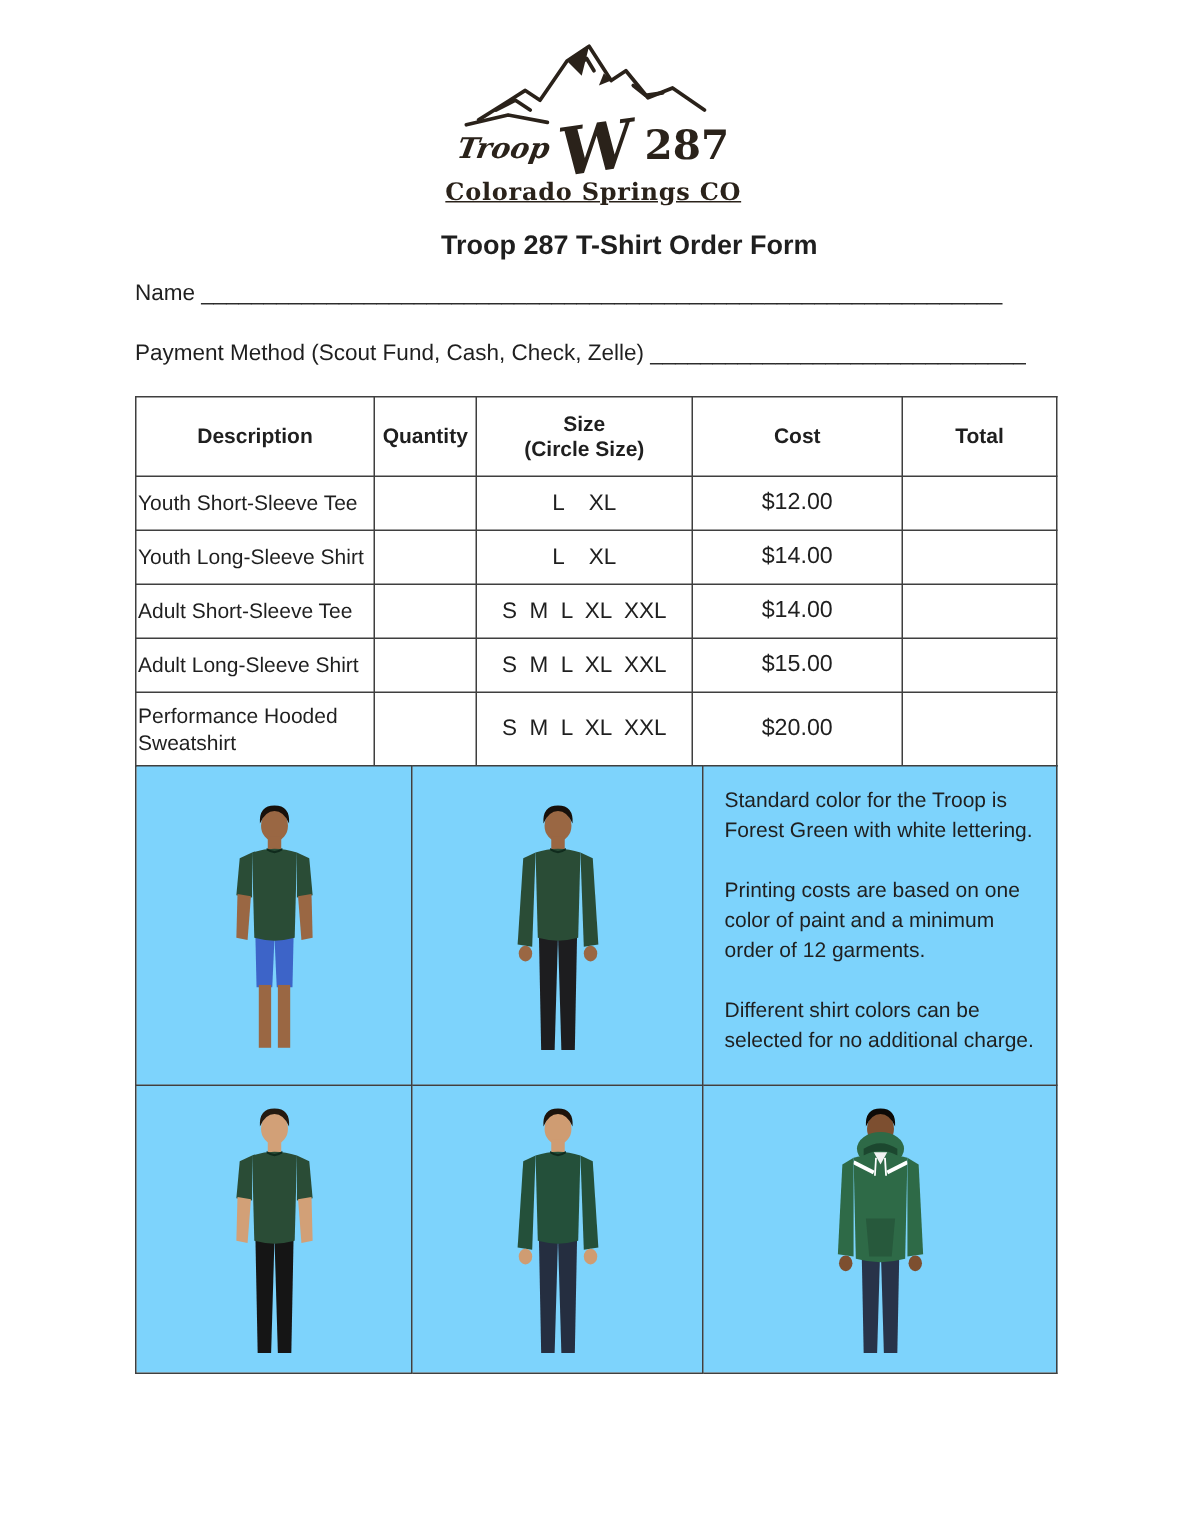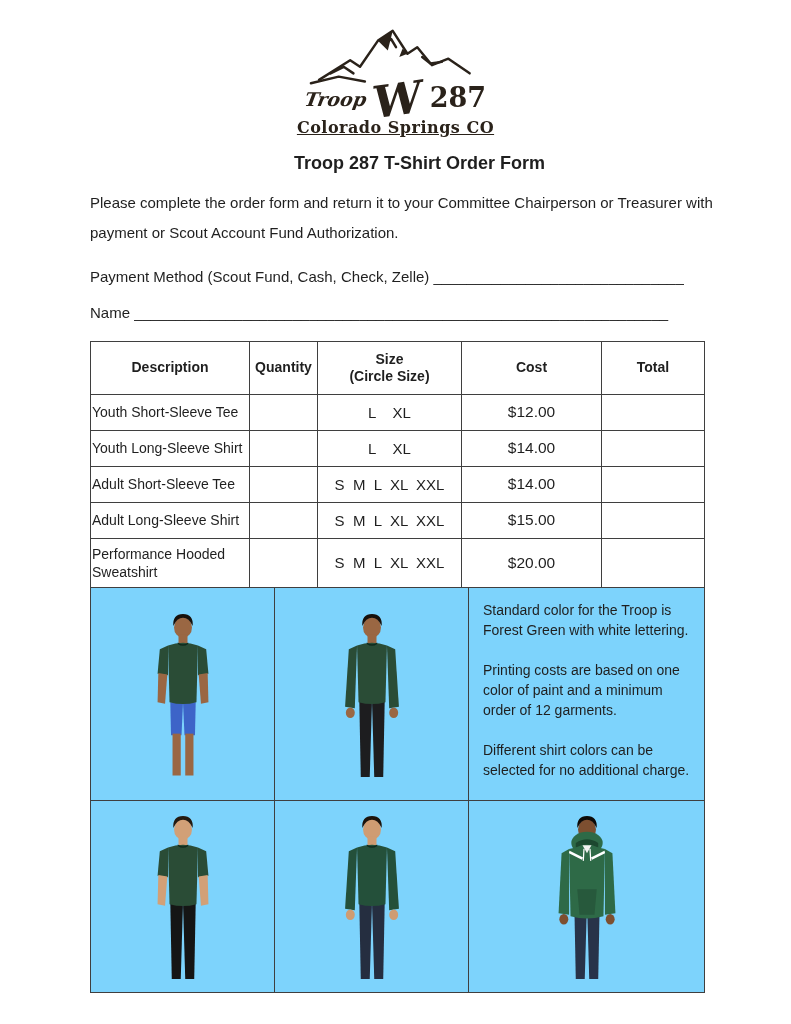--- a/index.html
+++ b/index.html
@@ -72,29 +72,28 @@
       <span class="logo-w">W</span>
       <span class="logo-287">287</span>
     </div>
     <div class="logo-loc">Colorado Springs CO</div>
   </div>
 
   <div class="title">Troop 287 T-Shirt Order Form</div>
 
   <div class="content">
 
-    <p class="intro">Please complete the order form and return it to your Committee Chairperson or Treasurer with payment or Scout Account Fund Authorization.</p>
-
+
+    <div class="field-line field-name">
+      <span>Name</span>
+      <span class="blank">________________________________________________________________</span>
+    </div>
     <div class="field-line field-payment">
       <span>Payment Method (Scout Fund, Cash, Check, Zelle)</span>
       <span class="blank">______________________________</span>
-    </div>
-    <div class="field-line field-name">
-      <span>Name</span>
-      <span class="blank">________________________________________________________________</span>
     </div>
 
     <table class="order-table">
       <colgroup>
         <col style="width:159px">
           <col style="width:68px">
           <col style="width:144px">
           <col style="width:140px">
           <col style="width:103px">
       </colgroup>

